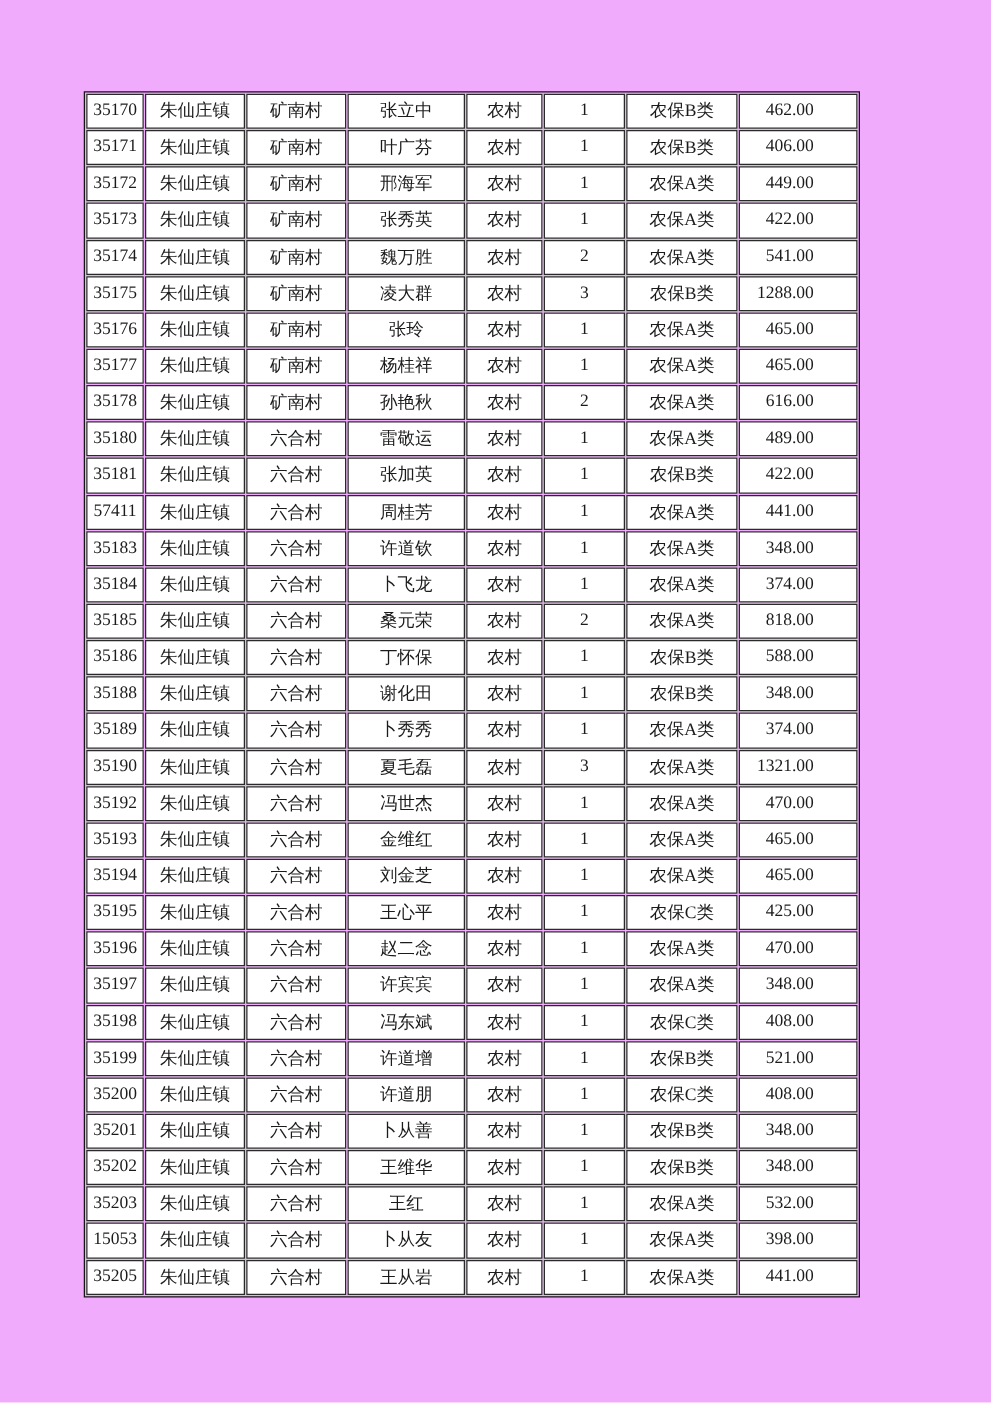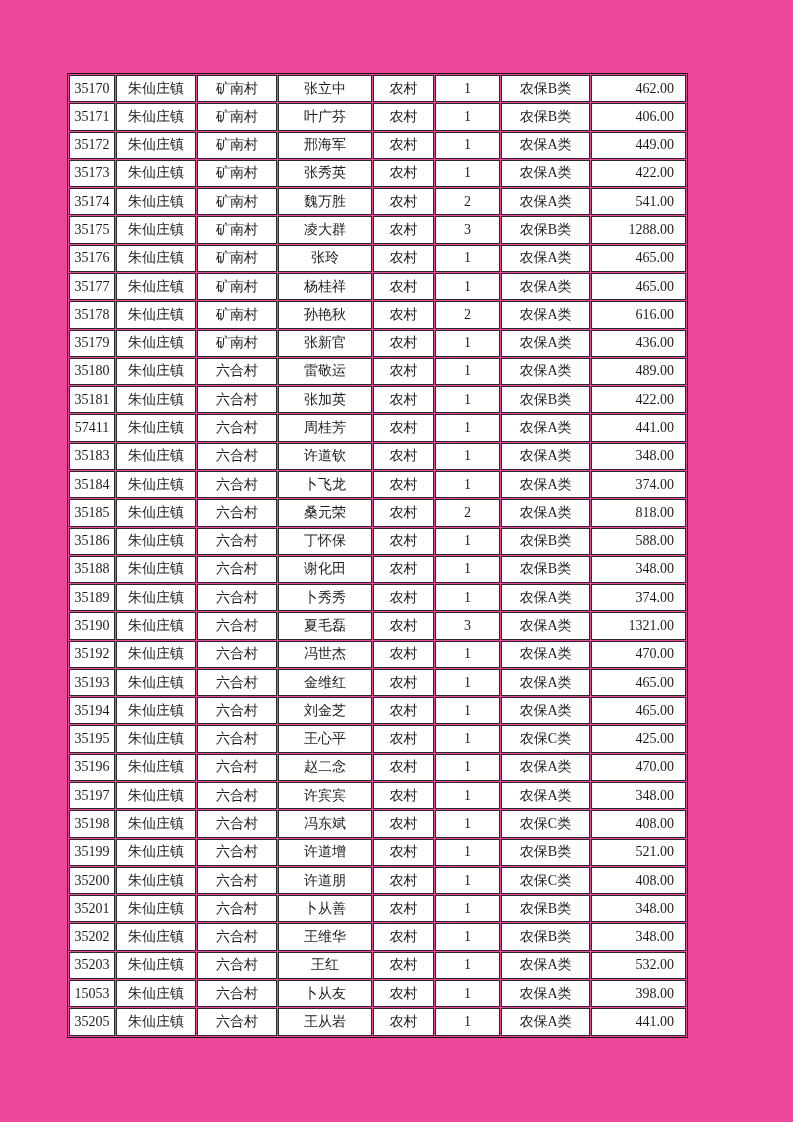--- a/index.html
+++ b/index.html
@@ -12,21 +12,21 @@
     height: 1122px;
     position: relative;
     font-family: "Liberation Serif", "DejaVu Serif", serif;
     color: #1b1b1b;
   }
   .page {
     position: absolute;
     left: 0; top: 0;
     width: 793px;
     height: 1122px;
-    background: #ec4899;
+    background: #f0abfc;
   }
   table.records {
     position: absolute;
     left: 67px;
     top: 73px;
     width: 610px;
     height: 965px;
     table-layout: fixed;
     border-collapse: separate;
     border-spacing: 1px;
@@ -37,21 +37,21 @@
     border: 1px solid #2a2a2a;
     background: #ffffff;
     text-align: center;
     vertical-align: middle;
     padding: 0;
     white-space: nowrap;
     overflow: hidden;
   }
   table.records td.col-7 {
     text-align: right;
-    padding-right: 11px;
+    padding-right: 34px;
   }
 </style>
 </head>
 <body>
 
 <div class="page">
   <table class="records">
     <colgroup id="colgroup">
         <col style="width: 46px;">
         <col style="width: 80px;">
@@ -147,30 +147,20 @@
           <td class="col-0">35178</td>
           <td class="col-1">朱仙庄镇</td>
           <td class="col-2">矿南村</td>
           <td class="col-3">孙艳秋</td>
           <td class="col-4">农村</td>
           <td class="col-5">2</td>
           <td class="col-6">农保A类</td>
           <td class="col-7">616.00</td>
         </tr>
         <tr>
-          <td class="col-0">35179</td>
-          <td class="col-1">朱仙庄镇</td>
-          <td class="col-2">矿南村</td>
-          <td class="col-3">张新官</td>
-          <td class="col-4">农村</td>
-          <td class="col-5">1</td>
-          <td class="col-6">农保A类</td>
-          <td class="col-7">436.00</td>
-        </tr>
-        <tr>
           <td class="col-0">35180</td>
           <td class="col-1">朱仙庄镇</td>
           <td class="col-2">六合村</td>
           <td class="col-3">雷敬运</td>
           <td class="col-4">农村</td>
           <td class="col-5">1</td>
           <td class="col-6">农保A类</td>
           <td class="col-7">489.00</td>
         </tr>
         <tr>

